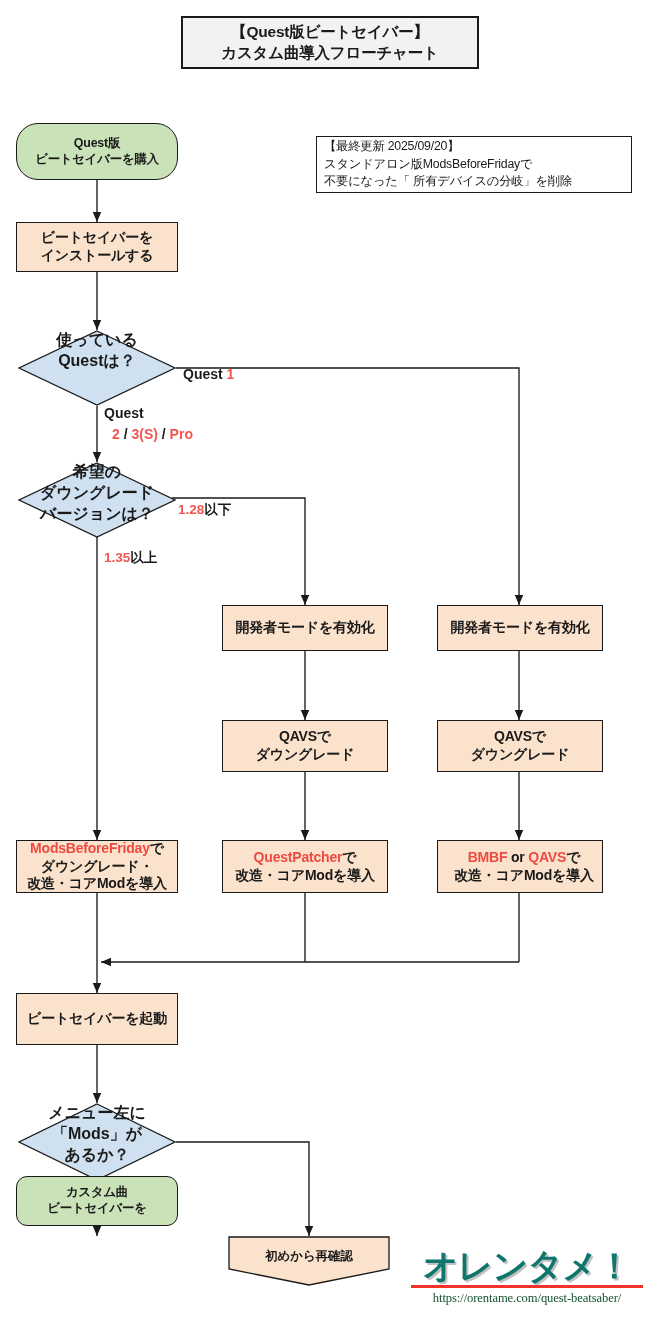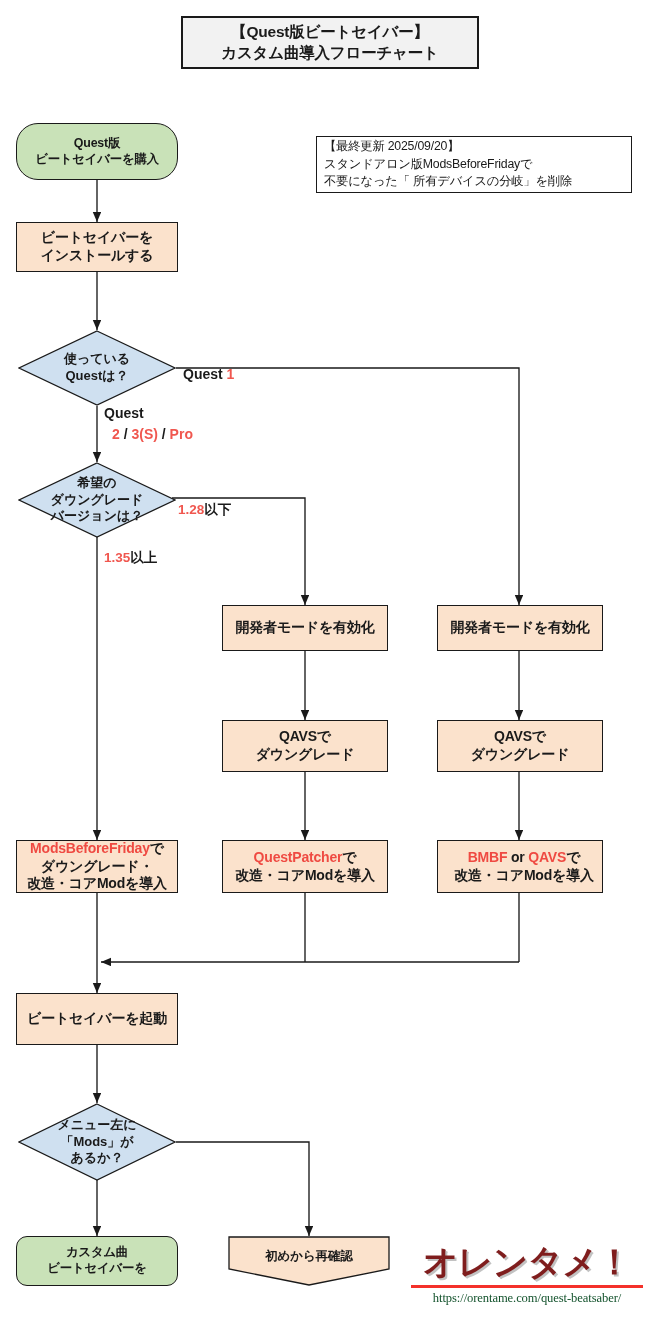--- a/index.html
+++ b/index.html
@@ -69,24 +69,23 @@
   }
   
   .diamond-wrap {
     position: absolute;
   }
   .diamond-wrap svg { display: block; }
   .diamond-label {
     position: absolute;
     inset: 0;
     display: flex;
-    align-items: center;
     justify-content: center;
     text-align: center;
-    font-size: 13px;
+    font-size: 16px;
     font-weight: bold;
     line-height: 1.3;
     pointer-events: none;
   }
   
   .pent-wrap { position: absolute; }
   .pent-wrap svg { display: block; }
   .pent-label {
     position: absolute;
     left: 0; right: 0; top: 0;
@@ -114,26 +113,26 @@
   #wires { position: absolute; left: 0; top: 0; width: 660px; height: 1331px; pointer-events: none; }
   
   #logo-wrap {
     position: absolute;
     left: 404px; top: 1248px; width: 246px; height: 68px;
     z-index: 6;
   }
   #logo-text {
     font-size: 35px;
     font-weight: bold;
-    color: #7f1d1d;
+    color: #0f766e;
     letter-spacing: -1px;
     text-align: center;
     line-height: 1;
     text-shadow: 2px 2px 0 rgba(120,120,120,0.45);
-    font-family: Liberation Mono, monospace;
+    font-family: Liberation Sans, sans-serif;
   }
   #logo-rule {
     width: 232px; height: 2.5px;
     background: #f4312a;
     margin: 2px auto 3px auto;
   }
   #logo-url {
     font-size: 12.6px;
     color: #14532d;
     text-align: center;
@@ -316,21 +315,21 @@
     </svg>
     <div class="diamond-label">
       <div>
         <div>メニュー左に</div>
         <div>「Mods」が</div>
         <div>あるか？</div>
       </div>
     </div>
   </div>
 
-  <div class="node term" style="left:16px; top:1236px; width:162px; height:50px;">
+  <div class="node term" style="left:16px; top:1176px; width:162px; height:50px;">
     <div>
       <div>カスタム曲</div>
       <div>ビートセイバーを</div>
     </div>
   </div>
 
   <div class="pent-wrap" style="left:228px; top:1236px; width:162px; height:50px;">
     <svg width="162" height="50" viewBox="0 0 162 50">
       <polygon points="1,1 161,1 161,33 81,49 1,33" fill="#fbe2cc" stroke="#1a1a1a" stroke-width="1.3"></polygon>
     </svg>

